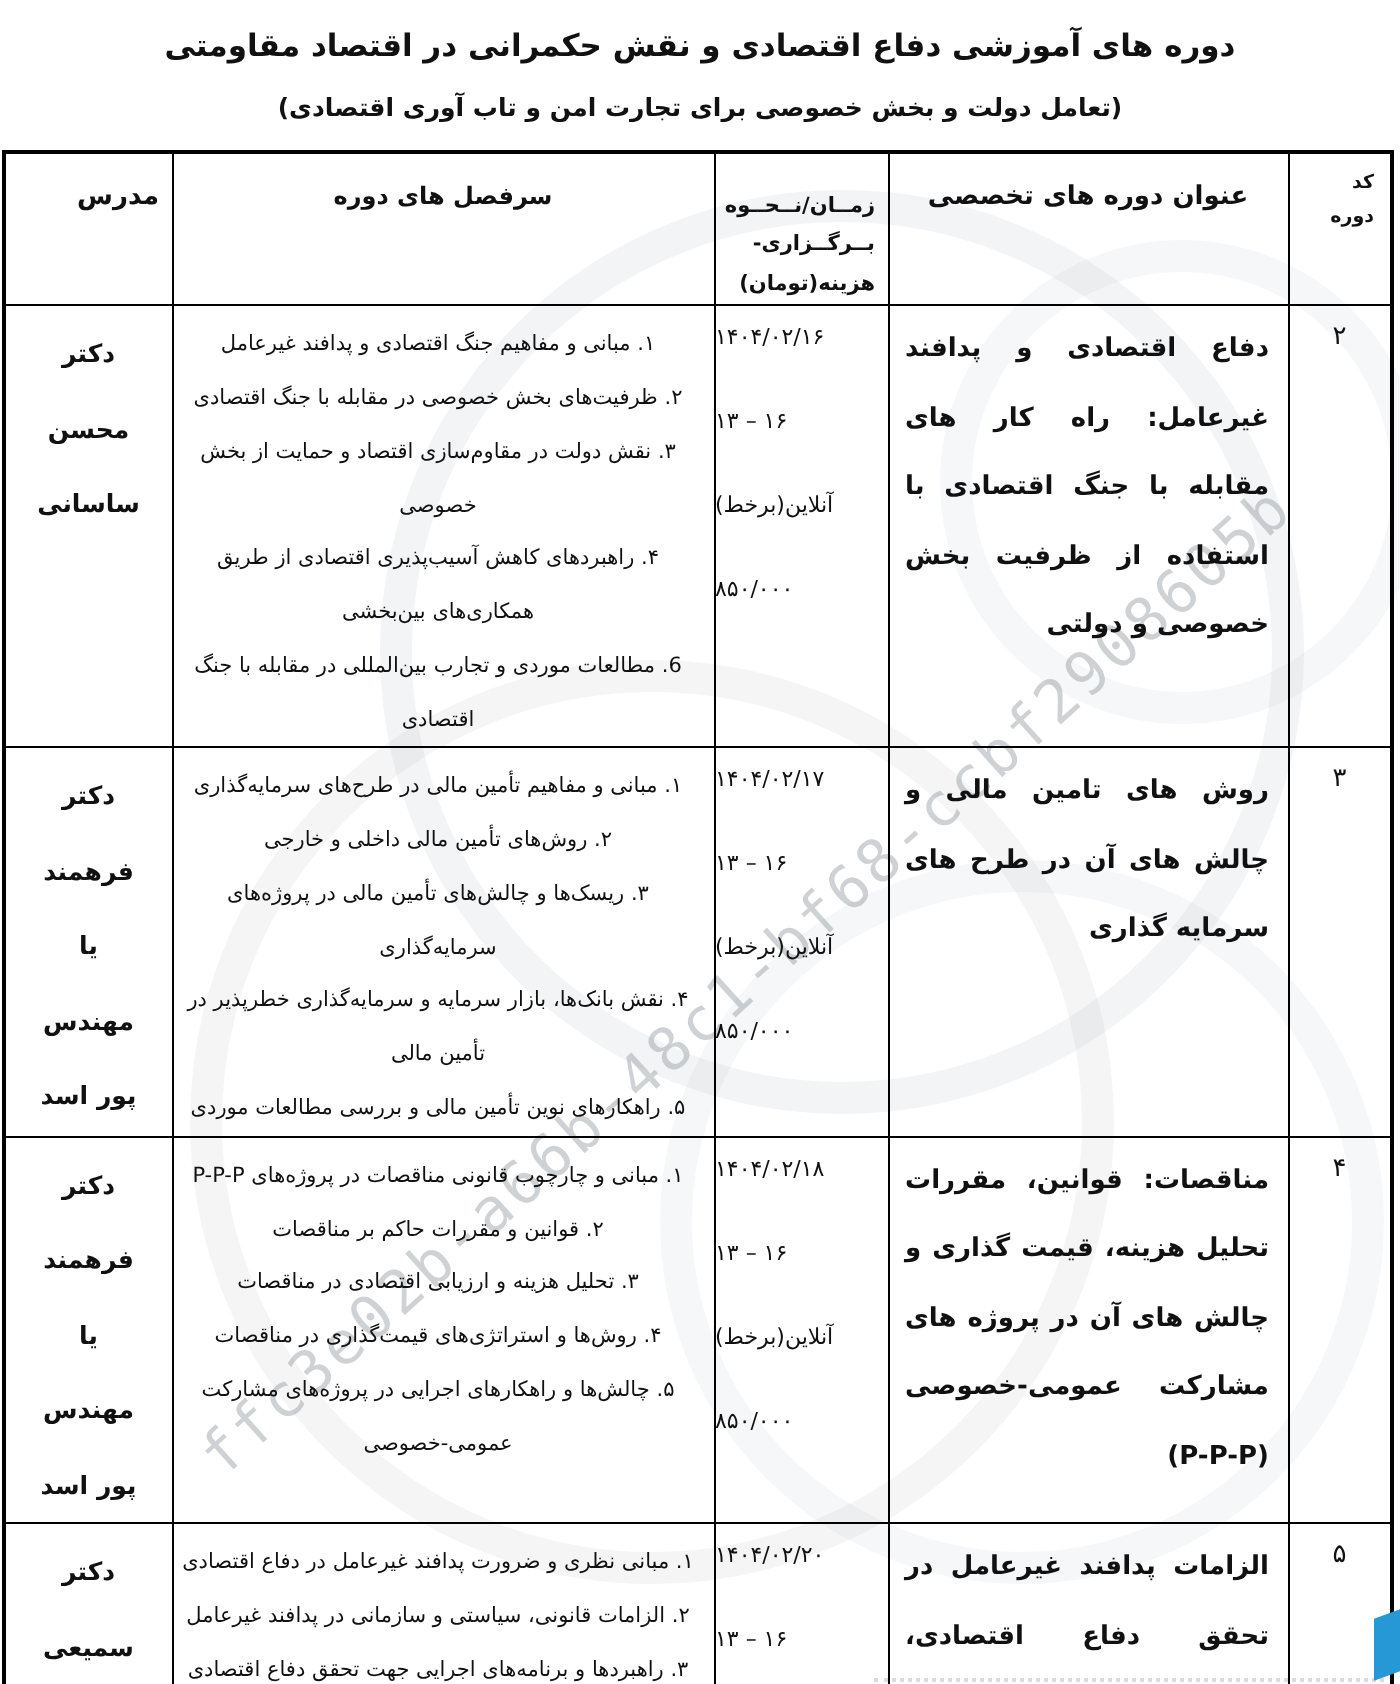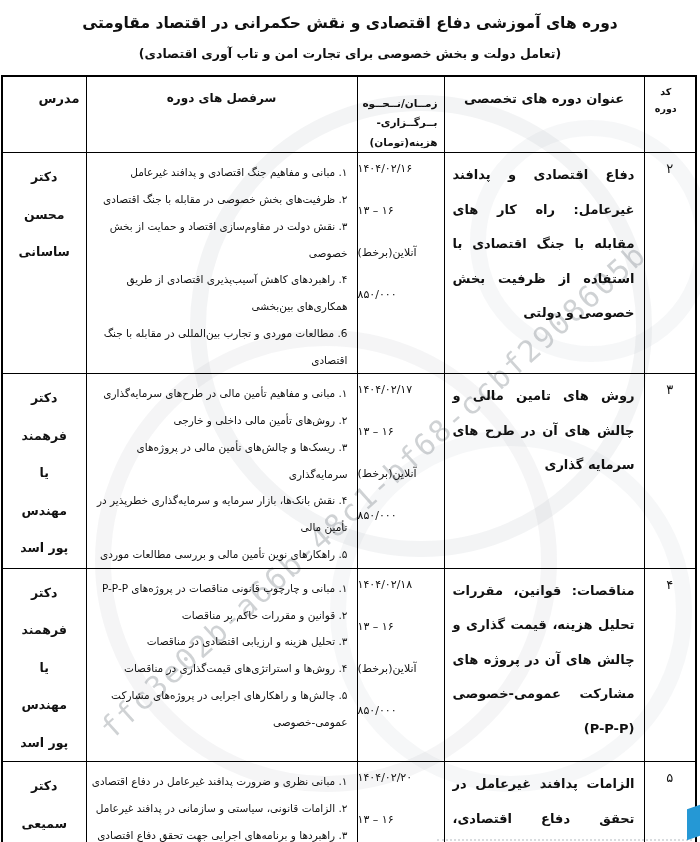--- a/index.html
+++ b/index.html
@@ -50,33 +50,33 @@
   }
   table.courses { border-width:2px; }
   th, td { vertical-align:top; padding:0; background:transparent; }
   tr.head-row { height:64px; }
   tbody tr:nth-child(1) { height:170px; }
   tbody tr:nth-child(2) { height:168px; }
   tbody tr:nth-child(3) { height:178px; }
   tbody tr:nth-child(4) { height:172px; }
   .pre { white-space:pre-line; }
   
-  th.h-code   { font-size:9.5px;  font-weight:bold; text-align:center; padding:6px 8px 0 0; line-height:1.8; }
+  th.h-code   { font-size:9.5px;  font-weight:bold; text-align:right; padding:6px 8px 0 0; line-height:1.8; }
   th.h-title  { font-size:13px;   font-weight:bold; text-align:center; padding-top:14px; }
   th.h-sched  { font-size:10.5px; font-weight:bold; text-align:right; padding:17px 6px 0 2px; line-height:1.85; }
   th.h-topics { font-size:12px;   font-weight:bold; text-align:center; padding-top:14px; }
   th.h-instr  { font-size:13px;   font-weight:bold; text-align:right; padding:14px 6px 0 0; }
   
   td.c-code  { text-align:center; font-size:13px; padding-top:8px; }
   td.c-title { font-size:13px; font-weight:bold; line-height:2.65; text-align:justify; padding:5px 9px 0 8px; }
   td.c-sched { font-size:11px; text-align:left; padding-top:9px; }
   td.c-sched .ln { margin-bottom:29px; }
   td.c-sched .ltr { direction:ltr; unicode-bidi:isolate; }
   td.c-topics { font-size:10.5px; line-height:2.55; text-align:right; padding:6px 7px 0 4px; }
-  td.c-topics .topic { padding-right:2px; }
+  td.c-topics .topic { padding-right:2px;text-align:center; }
   td.c-instr { font-size:12.5px; font-weight:bold; text-align:center; line-height:3.0; padding-top:5px; }
   
   .ribbon {
     position:absolute; right:0px; bottom:4px; width:13px; height:31px;
     background:#2598d5; transform:skewY(-20deg); z-index:2;
   }
   .scan-line {
     position:absolute; right:8px; bottom:1px; width:255px; height:0;
     border-top:2px dotted rgba(125,138,150,0.30); z-index:0;
   }

